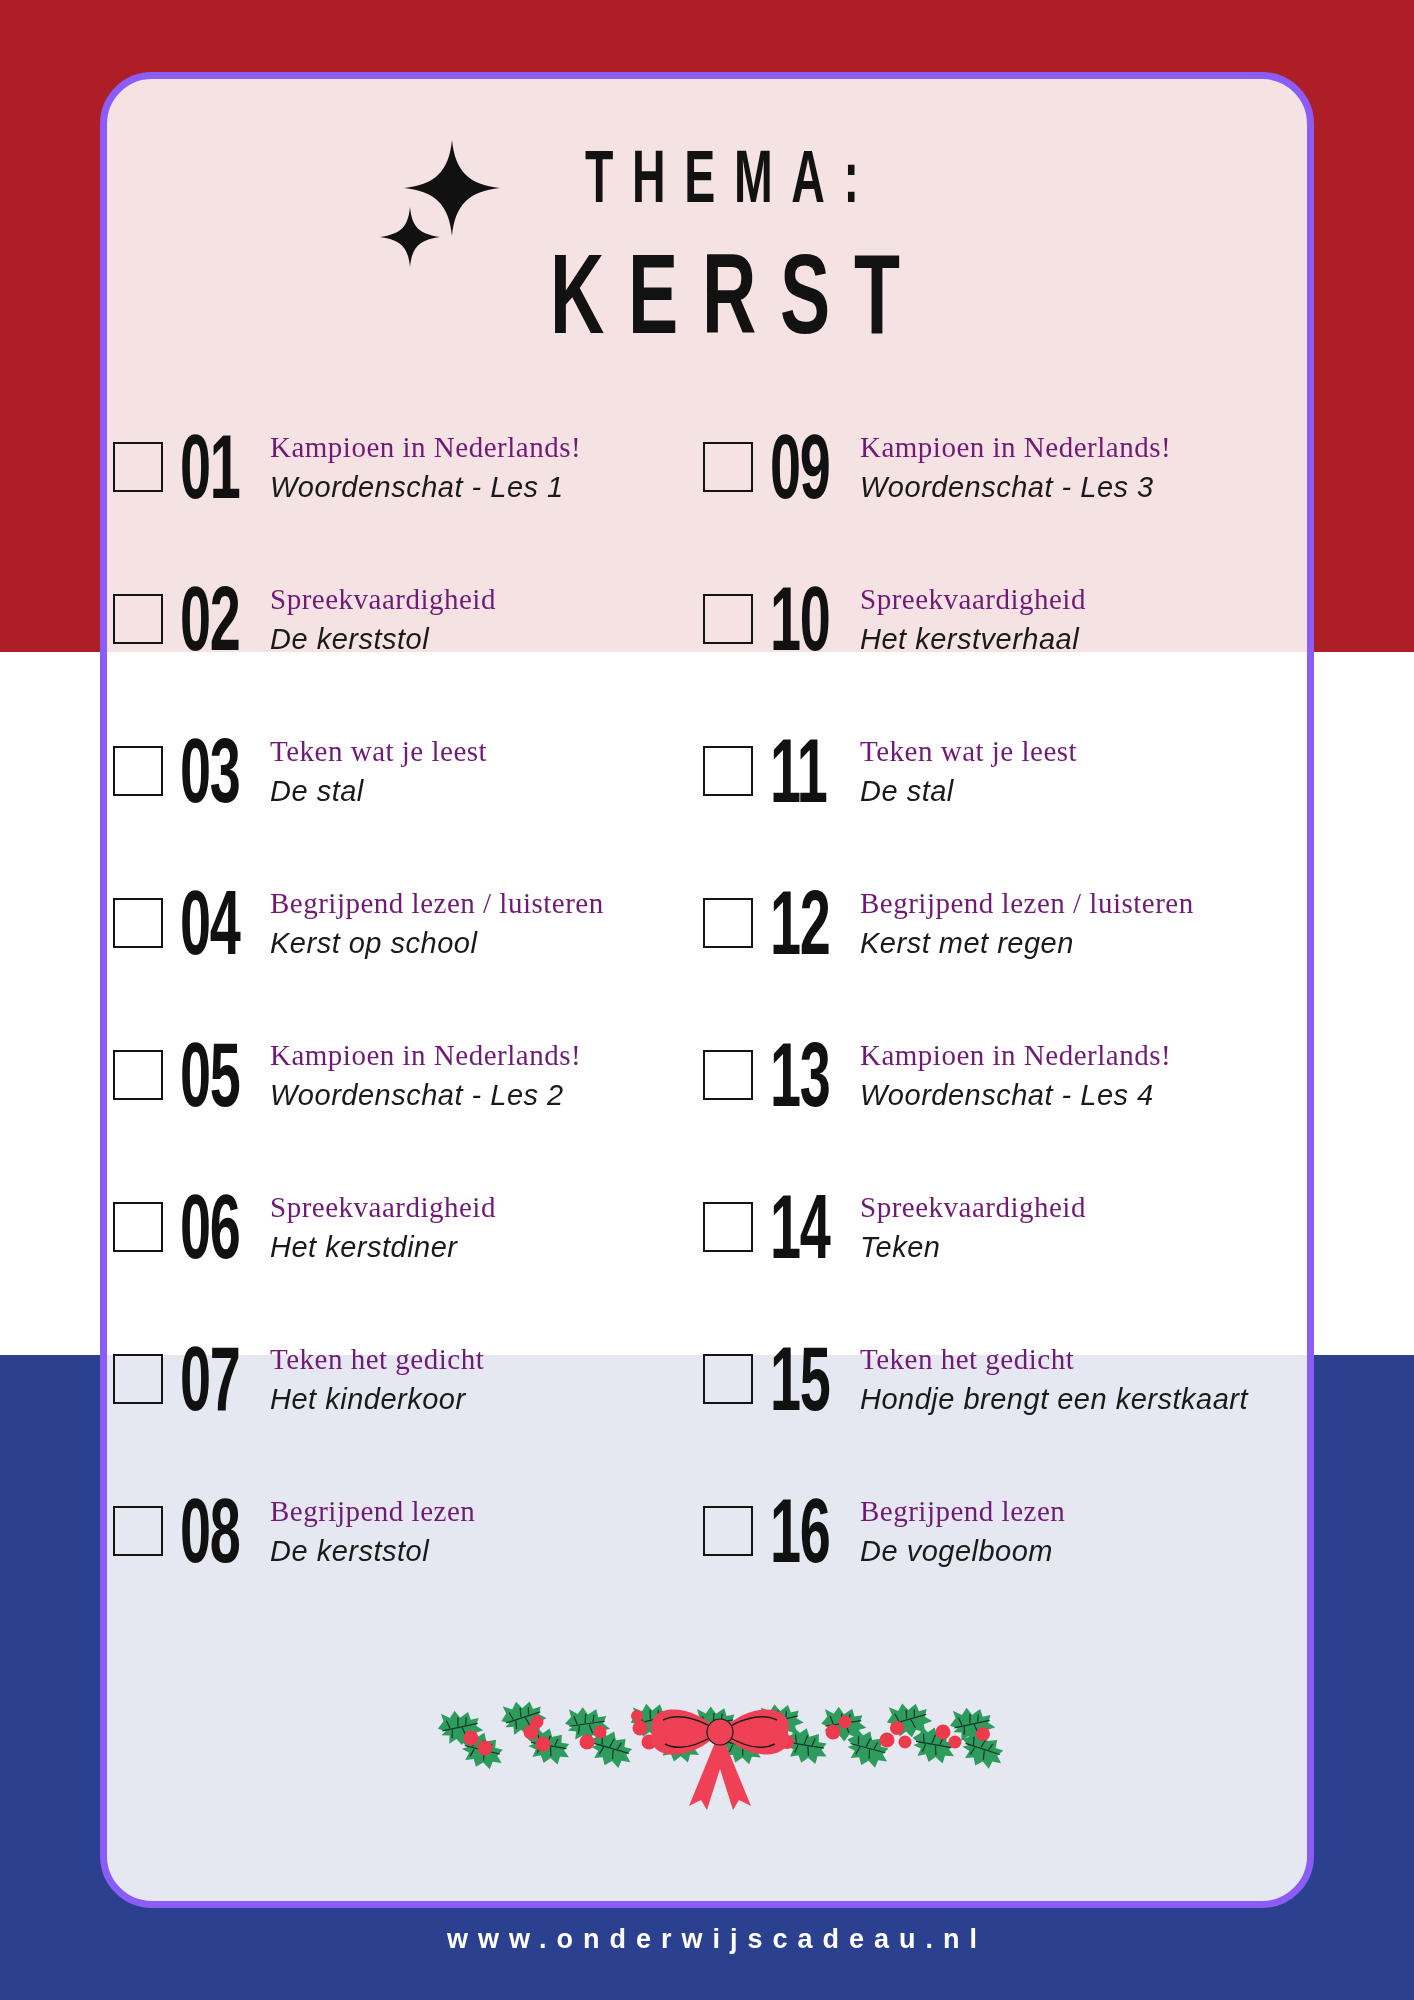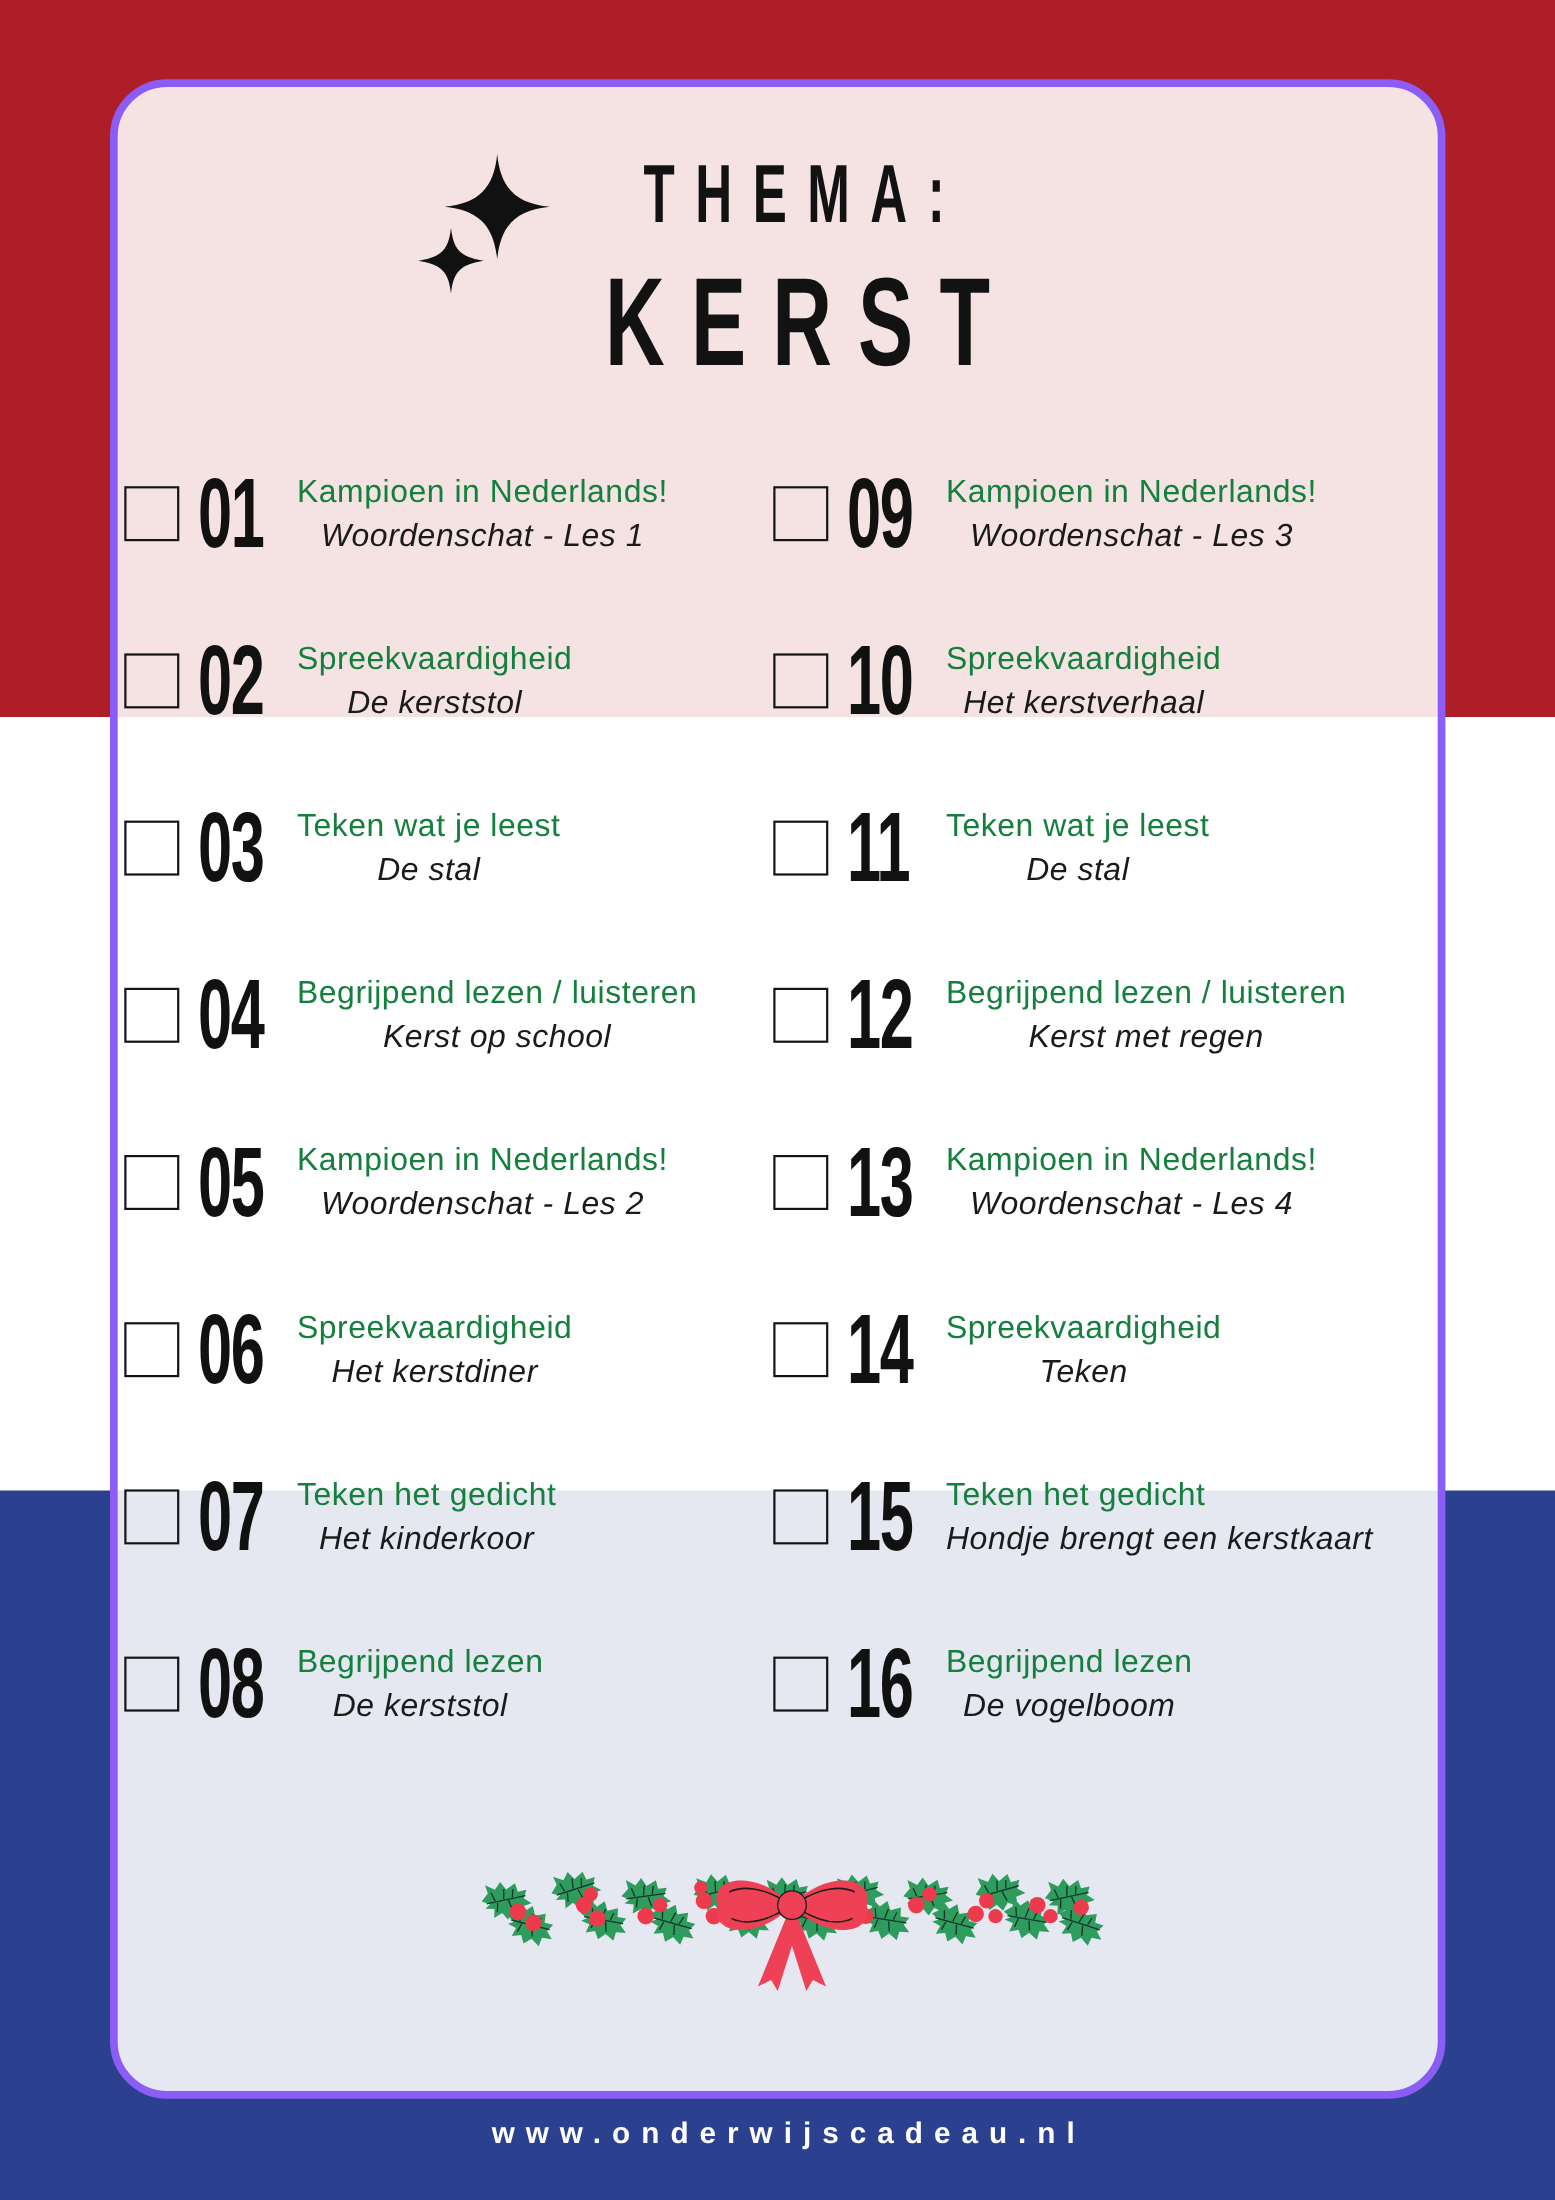--- a/index.html
+++ b/index.html
@@ -44,22 +44,22 @@
   .checkbox{
     flex:none;width:50px;height:50px;border:2.5px solid #141414;
     background:transparent;margin-right:17px;box-sizing:border-box;
   }
   .num{
     flex:none;width:90px;font-size:90px;font-weight:700;color:#111;
     letter-spacing:-2px;line-height:1;transform:scaleX(0.62);transform-origin:left center;
     white-space:nowrap;
   }
   .txt{display:block;}
-  .line1{display:block;font-size:29px;color:#15803d;letter-spacing:0.5px;line-height:40px;}
-  .line2{display:block;font-size:29px;color:#1a1a1a;font-style:italic;letter-spacing:0.5px;line-height:40px;text-align:center;}
+  .line1{display:block;font-size:29px;color:#701a75;letter-spacing:0.5px;line-height:40px;font-family:Liberation Serif, serif;}
+  .line2{display:block;font-size:29px;color:#1a1a1a;font-style:italic;letter-spacing:0.5px;line-height:40px;}
 
   
   .garland{position:absolute;left:328px;top:1531px;width:570px;height:200px;}
 
   
   .footer-url{
     position:absolute;left:0;top:1924px;width:1414px;text-align:center;
     color:#ffffff;font-size:27px;font-weight:700;letter-spacing:10px;padding-left:10px;
     white-space:nowrap;
   }

